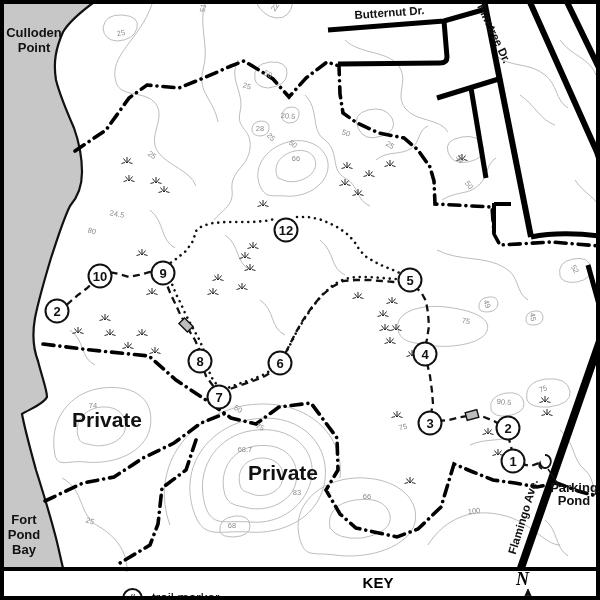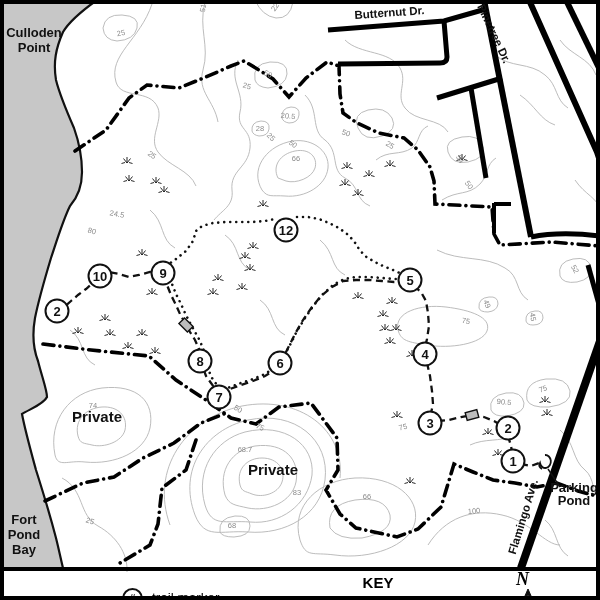--- a/index.html
+++ b/index.html
@@ -2,21 +2,21 @@
 <html><head>
 <meta charset="utf-8">
 <style>
   html,body{margin:0;padding:0;background:#888;}
   .frame{position:relative;width:600px;height:600px;background:#fff;overflow:hidden;
          font-family:"Liberation Sans",sans-serif;}
   .frame-border{position:absolute;inset:0;border:4px solid #000;pointer-events:none;z-index:60;}
   svg.map{position:absolute;left:0;top:0;z-index:1;}
   .lbl{position:absolute;color:#111;z-index:10;white-space:nowrap;}
   .water-lbl{font-weight:bold;font-size:13px;line-height:15px;text-align:center;}
-  .private-lbl{font-weight:bold;font-size:15px;}
+  .private-lbl{font-weight:bold;font-size:21px;}
   .road-lbl{font-size:11.5px;font-weight:600;transform-origin:0 0;}
   .parking-lbl{font-size:13px;font-weight:600;text-align:center;line-height:13px;}
   .contour-lbl{position:absolute;font-size:7.5px;color:#8b8b8b;z-index:5;white-space:nowrap;}
   .marker{position:absolute;width:21px;height:21px;border:2.6px solid #111;border-radius:50%;
           background:#fff;color:#111;font-weight:bold;font-size:13px;display:flex;
           align-items:center;justify-content:center;transform:translate(-50%,-50%);z-index:12;}
   .key-sep{position:absolute;left:0;right:0;top:567px;height:4px;background:#000;z-index:20;}
   .key-title{position:absolute;left:338px;top:574px;width:80px;text-align:center;
              font-weight:bold;font-size:15px;z-index:21;}
   .key-item-circle{position:absolute;left:122px;top:588px;width:17px;height:17px;border:2px solid #111;

